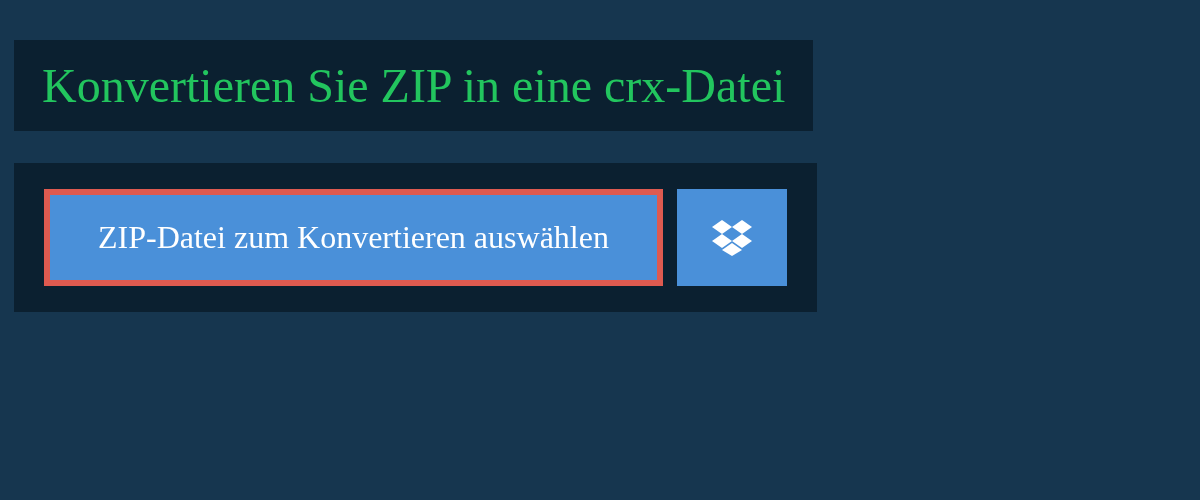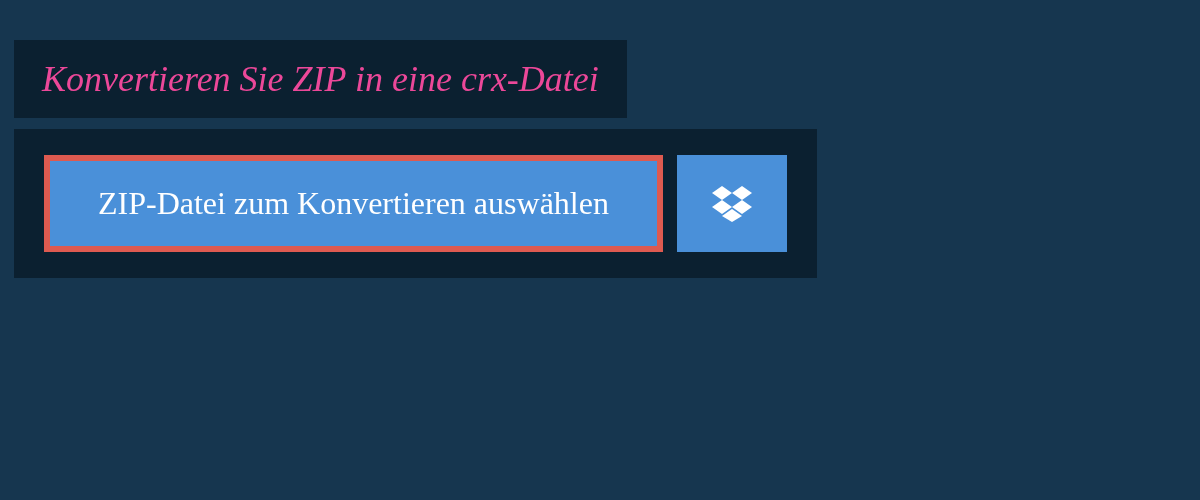--- a/index.html
+++ b/index.html
@@ -15,28 +15,27 @@
       overflow: hidden;
     }
     .header-bar {
       background-color: #0b2030;
       padding: 18px 28px;
       display: inline-block;
       margin-top: 40px;
       margin-left: 14px;
     }
     .header-title {
-      color: #ec4899;
-      font-size: 36px;
+      color: #22c55e;
+      font-size: 48px;
       font-weight: normal;
-      font-style: italic;
     }
     .button-panel {
       background-color: #0b2030;
-      margin-top: 11px;
+      margin-top: 32px;
       margin-left: 14px;
       padding: 26px 30px;
       display: inline-flex;
       align-items: stretch;
       gap: 14px;
     }
     .select-button {
       background-color: #4a90d9;
       border: 6px solid #de5a50;
       color: #ffffff;

